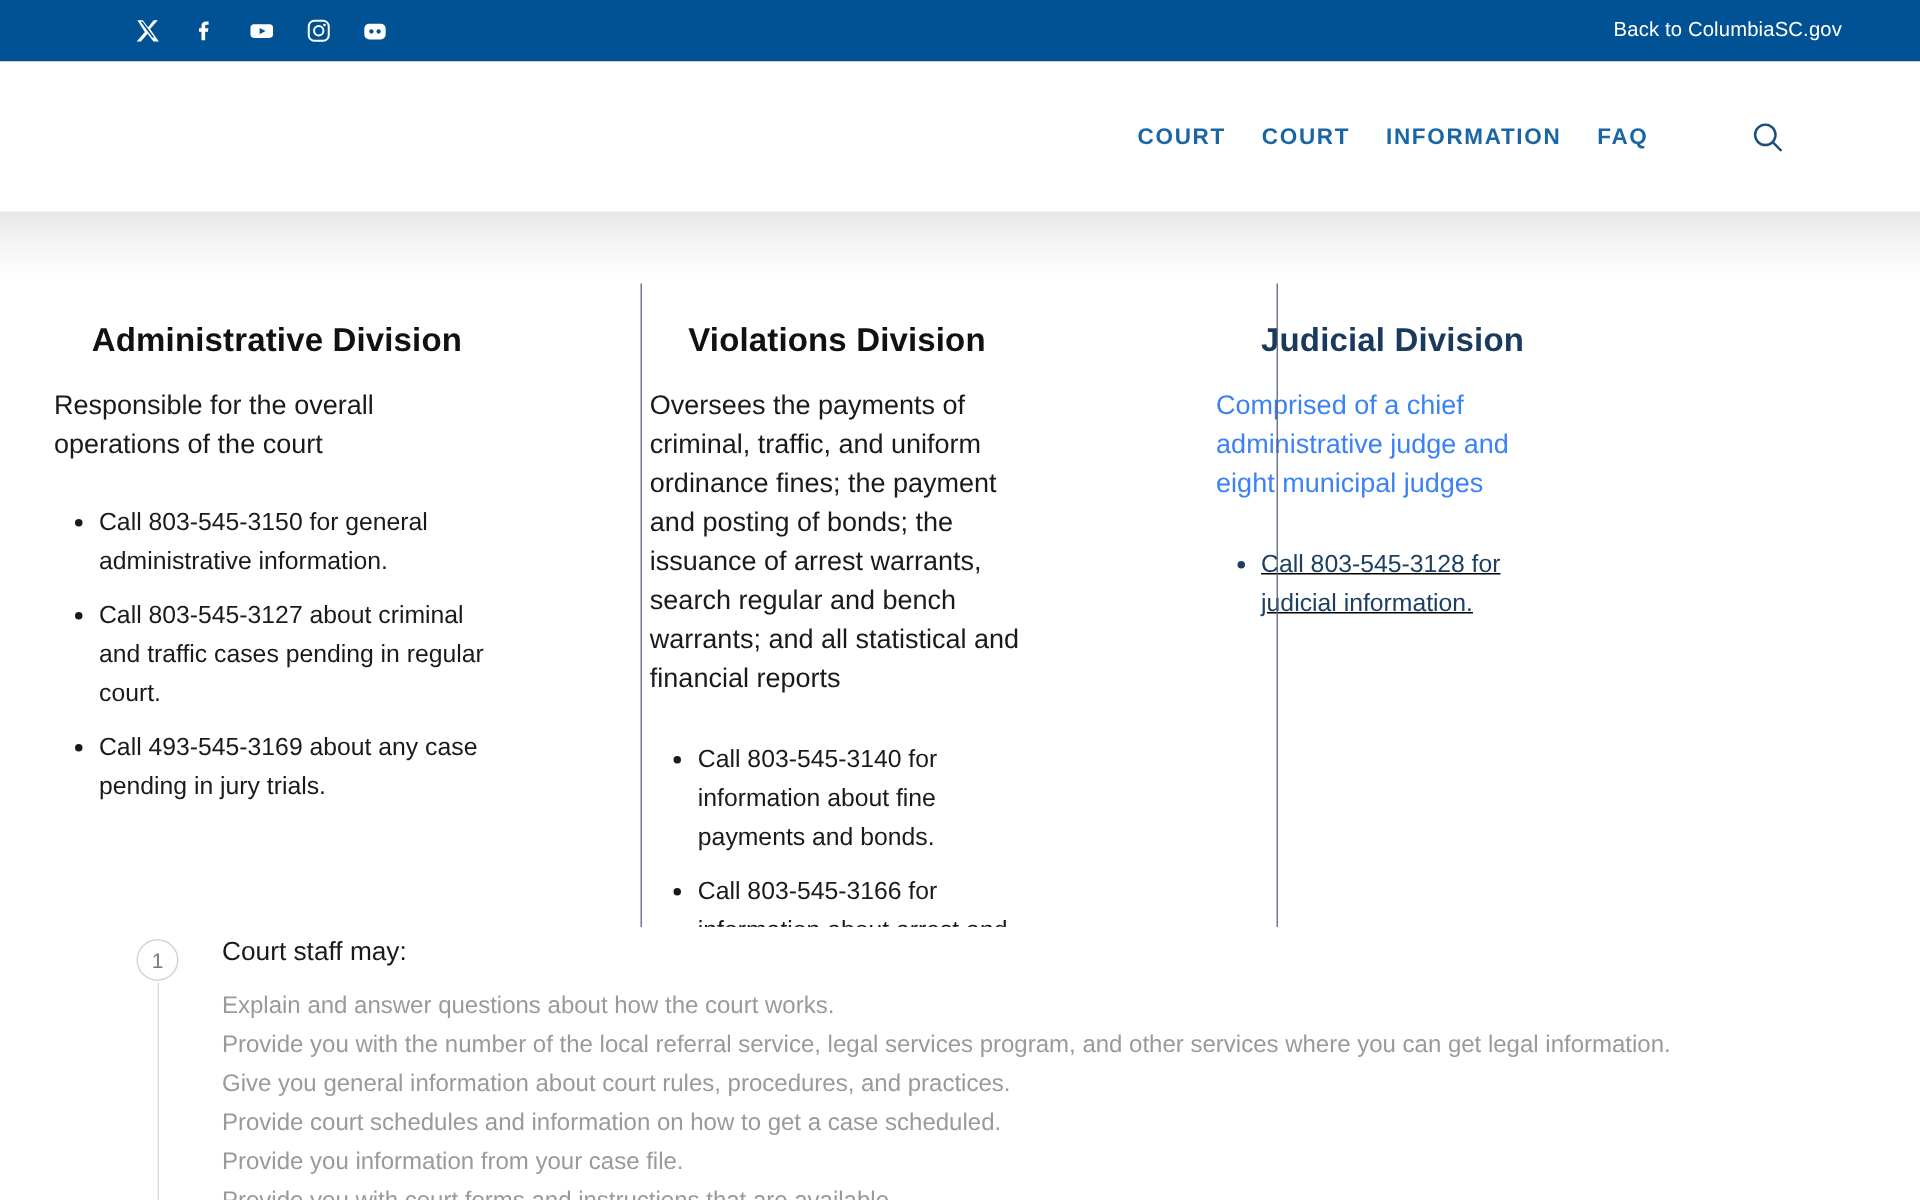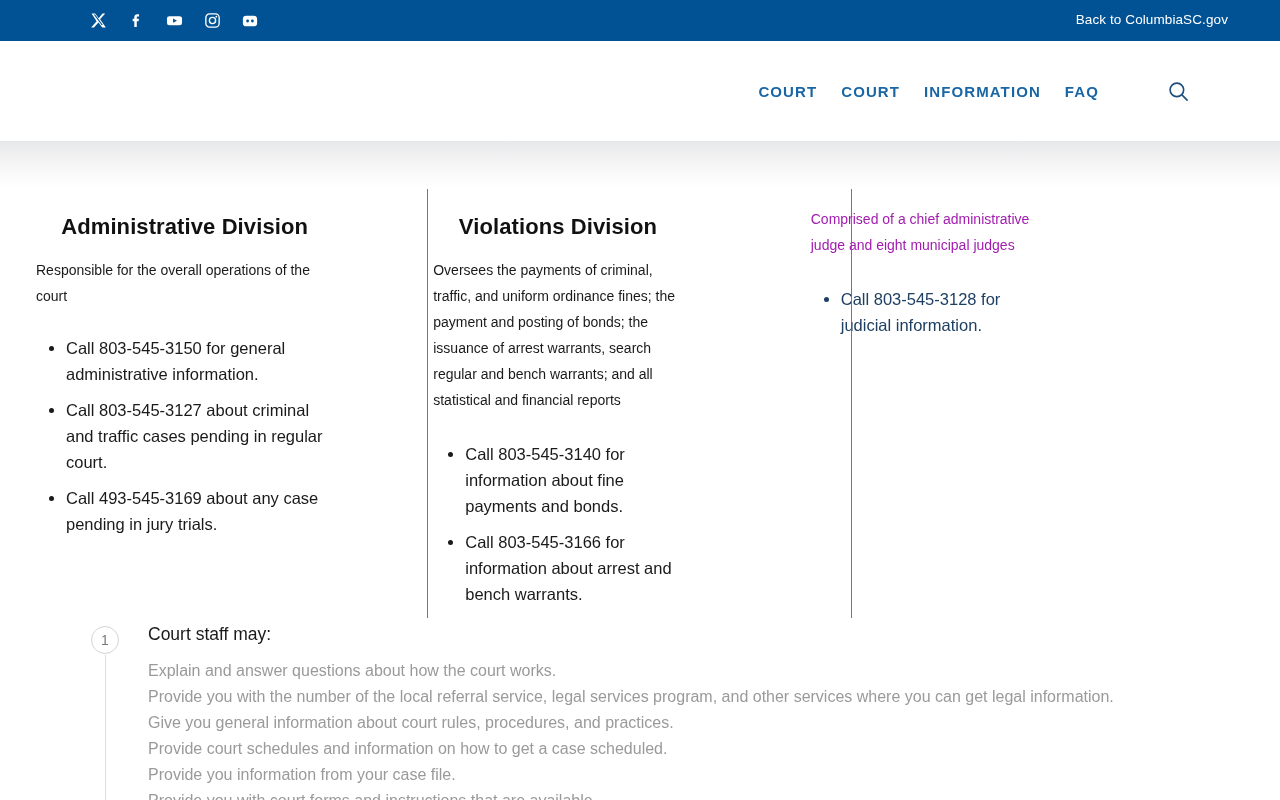--- a/index.html
+++ b/index.html
@@ -169,34 +169,34 @@
     text-align: center;
     font-size: 22px;
     font-weight: bold;
     color: #111111;
     margin: 25px 0 0 0;
     letter-spacing: .1px;
   }
   .col.c3 .col-title { color: #193a5c; }
 
   .col-intro {
-    font-size: 14px;
+    font-size: 18px;
     line-height: 26px;
     color: #1a1a1a;
     margin: 17px 0 0 0;
   }
-  .col.c3 .col-intro { color: #a21caf; }
+  .col.c3 .col-intro { color: #3b82f6; }
 
   .col-list {
     margin: 26px 0 0 0;
     padding-left: 30px;
     list-style: disc;
   }
   .col.c2 .col-list { padding-left: 32px; margin-top: 28px; }
-  .col.c3 .col-list { padding-left: 30px; margin-top: 28px; }
+  .col.c3 .col-list { padding-left: 30px; margin-top: 28px; text-decoration: underline; }
   .col-list li {
     font-size: 16.5px;
     line-height: 26px;
     color: #1a1a1a;
     margin-bottom: 0;
     margin-top: 10px;
   }
   .col.c3 .col-list li { color: #1d3f62; }
 
   
@@ -354,20 +354,21 @@
     <div class="col c2">
       <h2 class="col-title">Violations Division</h2>
       <p class="col-intro">Oversees the payments of criminal, traffic, and uniform ordinance fines; the payment and posting of bonds; the issuance of arrest warrants, search regular and bench warrants; and all statistical and financial reports</p>
       <ul class="col-list">
         <li>Call 803-545-3140 for information about fine payments and bonds.</li>
         <li>Call 803-545-3166 for information about arrest and bench warrants.</li>
       </ul>
     </div>
 
     <div class="col c3">
+      <h2 class="col-title">Judicial Division</h2>
       <p class="col-intro">Comprised of a chief administrative judge and eight municipal judges</p>
       <ul class="col-list">
         <li>Call 803-545-3128 for judicial information.</li>
       </ul>
     </div>
 
   </div>
 
   <div class="hrule"></div>
 </div>

